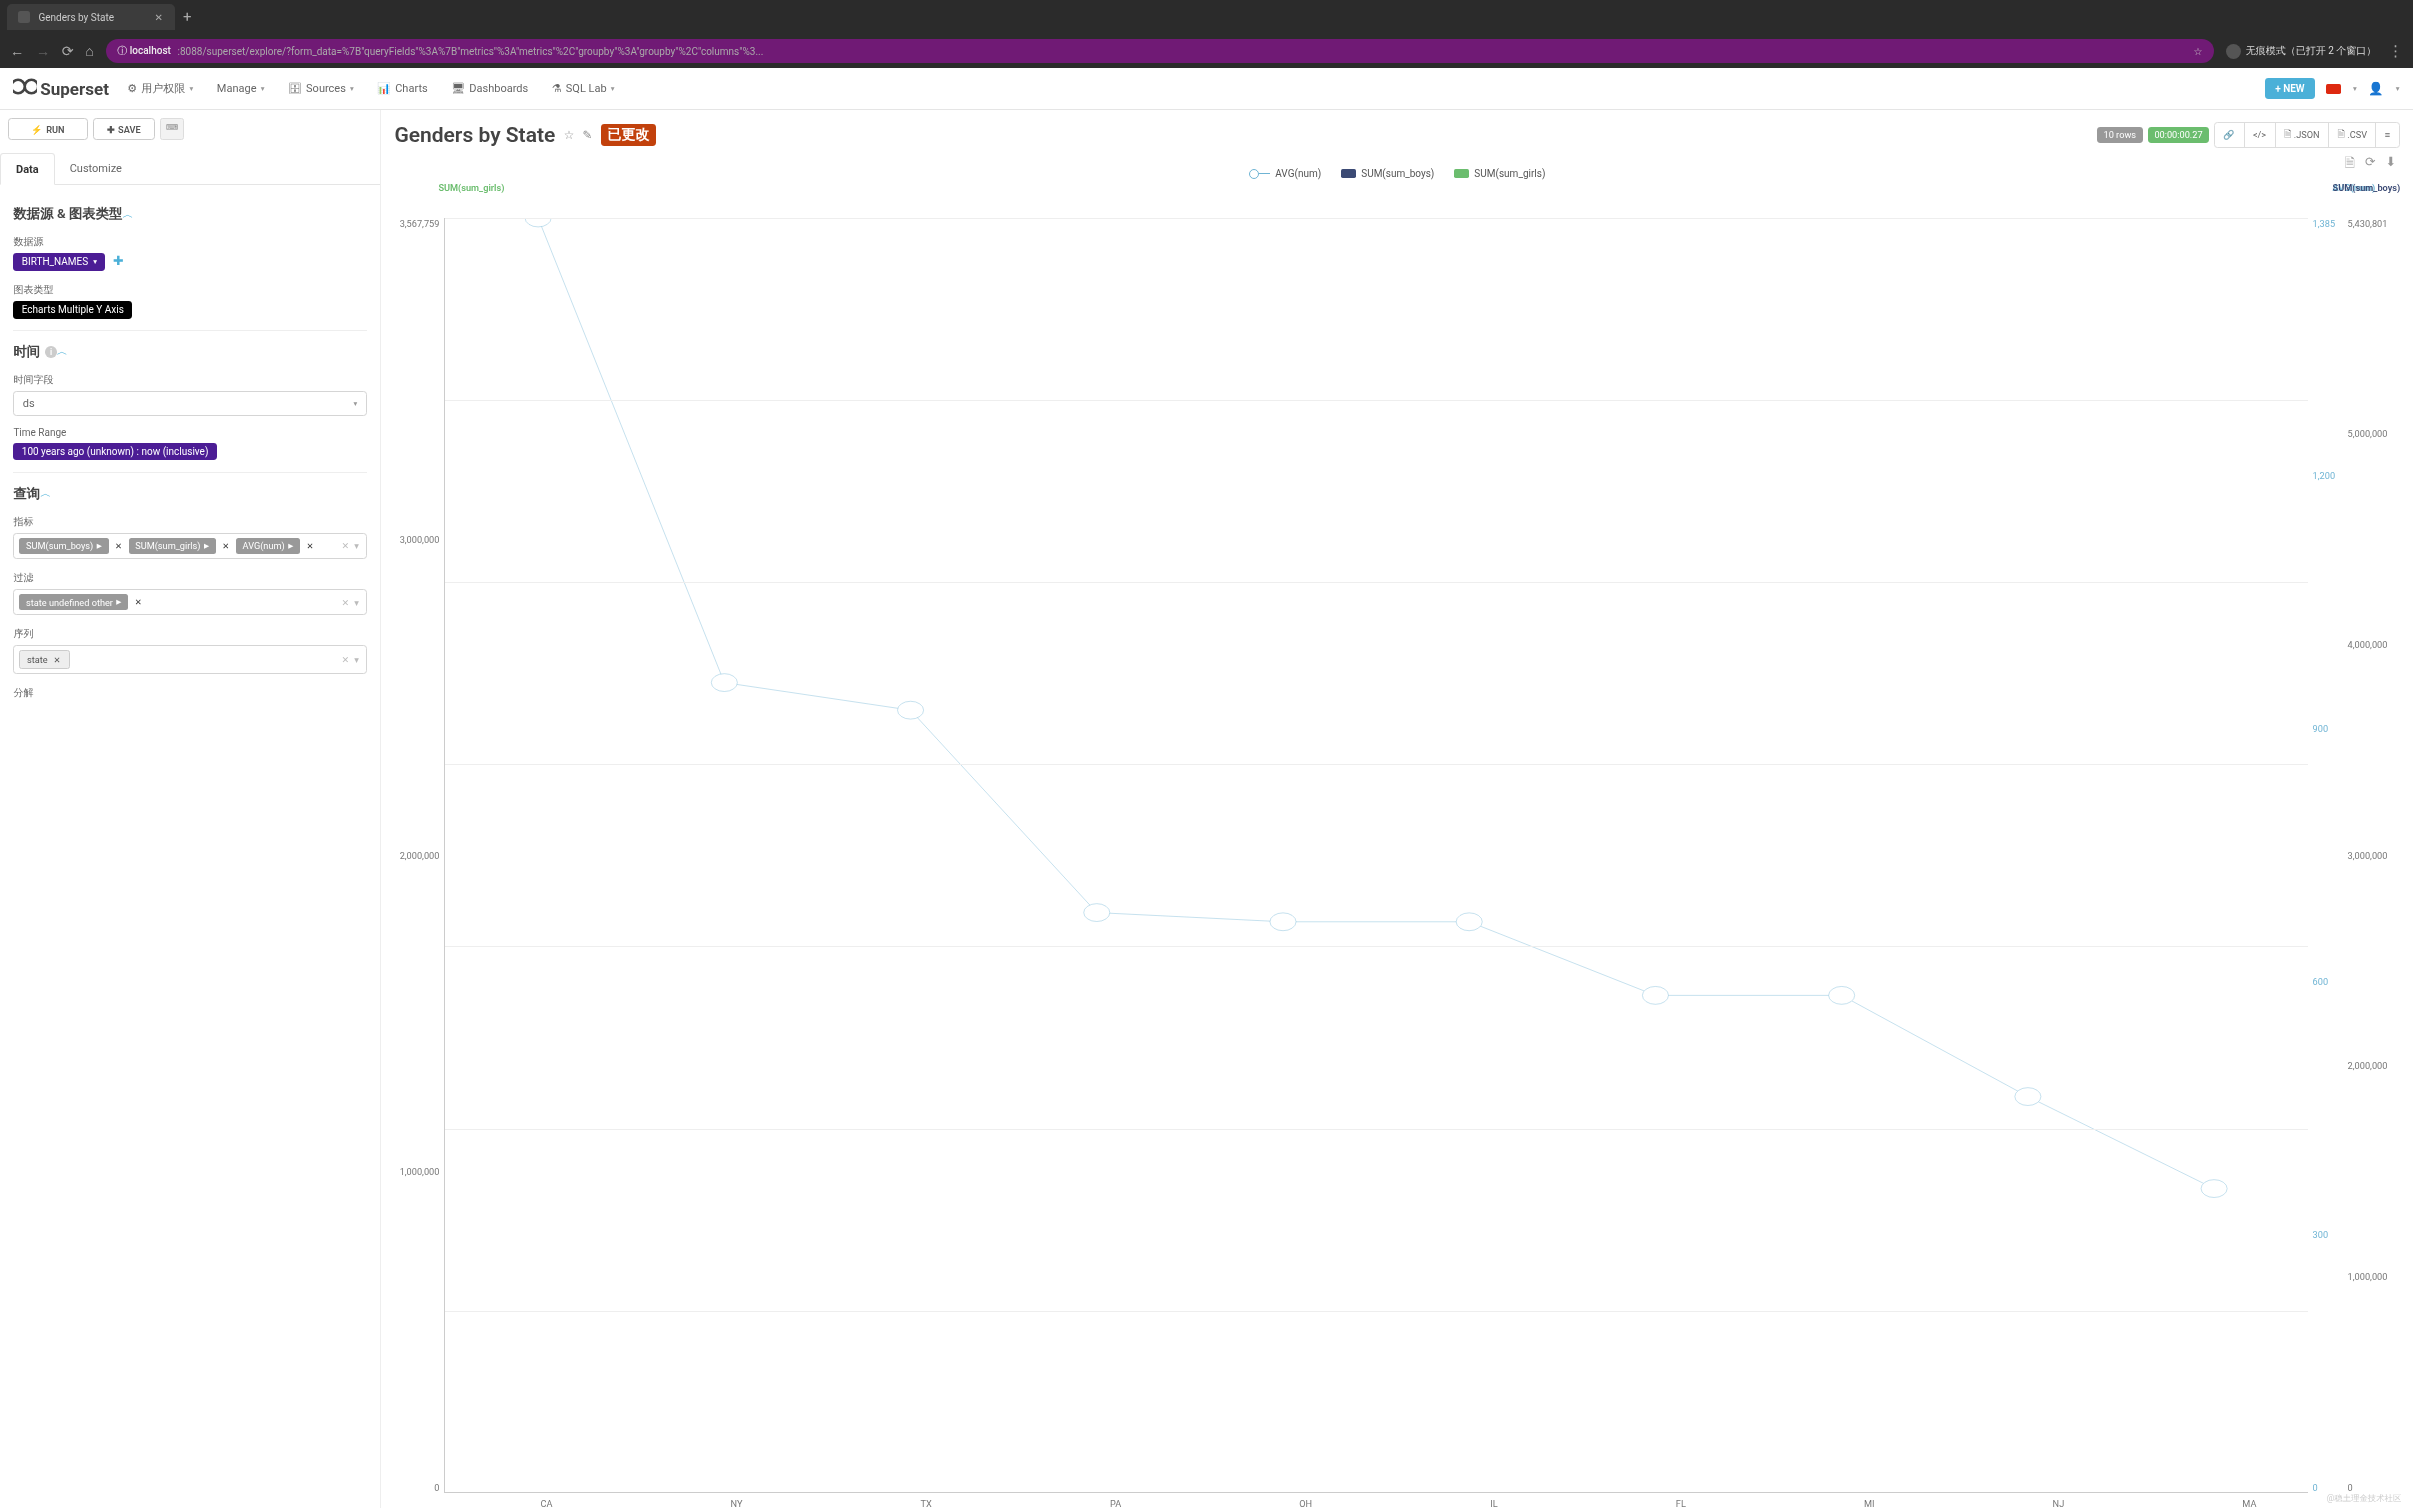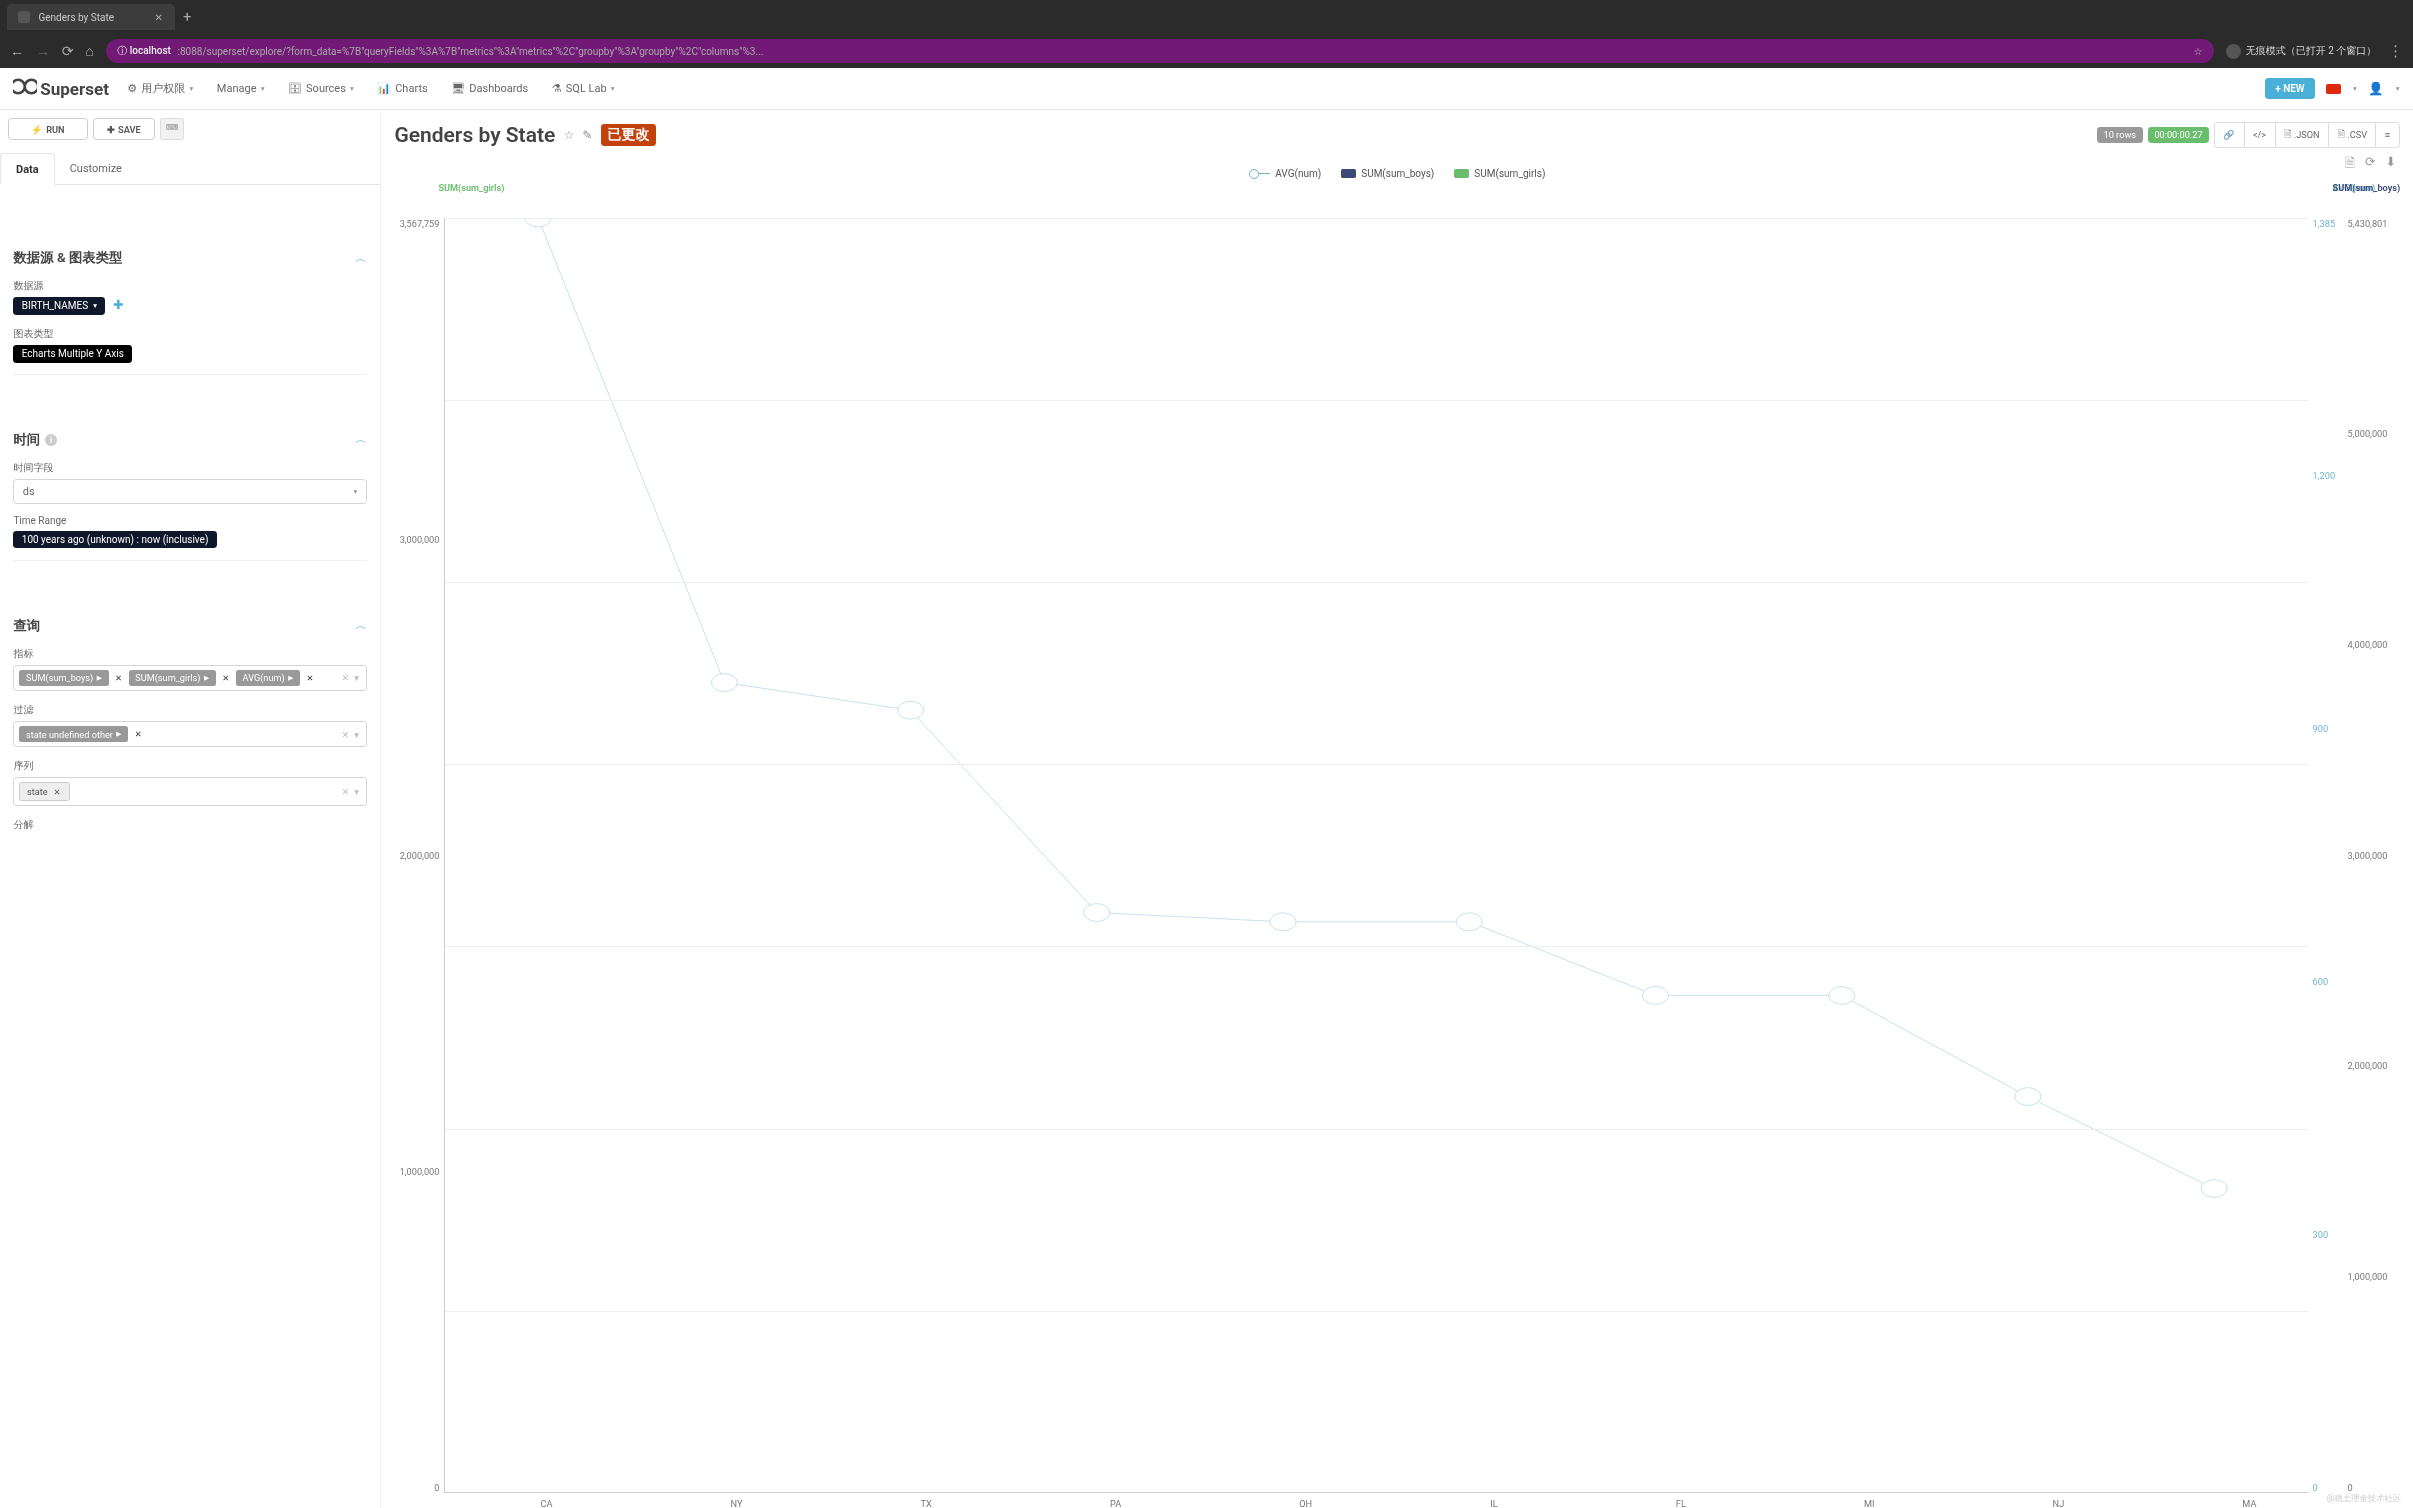--- a/index.html
+++ b/index.html
@@ -39,25 +39,25 @@
 .action-row { display: flex; gap: 5px; padding: 8.4px; }
 .btn-outline { border: 0.8px solid #ccc; background: #fff; padding: 4.2px 13.4px; border-radius: 3.4px; font-size: 9.2px; font-weight: 600; color: #555; cursor: pointer; display: flex; align-items: center; gap: 3.4px; }
 .btn-outline.run { padding: 4.2px 22px; }
 .kbd-icon { padding: 2.5px 5px; background: #f2f2f2; border: 0.8px solid #ddd; border-radius: 2.5px; font-size: 8.4px; color: #888; }
 .tabs { display: flex; border-bottom: 0.8px solid #e5e5e5; margin-top: 5px; }
 .tab { padding: 8.4px 15px; color: #666; cursor: pointer; }
 .tab.active { border: 0.8px solid #e5e5e5; border-bottom: 1.7px solid #fff; margin-bottom: -0.8px; font-weight: 700; color: #333; border-radius: 3.4px 3.4px 0 0; }
 .scroll-area { overflow-y: auto; flex: 1; padding: 8.4px 13.4px 25px; }
 .section { border-top: 0.8px solid #eee; padding: 11.7px 0; }
 .section:first-child { border-top: none; }
-.section-header { display: flex; justify-content: space-between; align-items: center; cursor: pointer; margin-top: 44px; }
+.section-header { display: flex; align-items: center; cursor: pointer; }
 .section-title { font-size: 13.4px; font-weight: 600; color: #444; display: flex; align-items: center; gap: 5px; }
 .chevron-up { color: #4bb0d8; font-size: 11px; }
 .field-label { font-size: 10px; color: #666; margin: 11.7px 0 4.2px; }
-.pill { background: #0f172a; color: #fff; padding: 3.4px 8.4px; border-radius: 3.4px; display: inline-flex; align-items: center; gap: 5px; font-size: 10px; }
+.pill { background: #4c1d95; color: #fff; padding: 3.4px 8.4px; border-radius: 3.4px; display: inline-flex; align-items: center; gap: 5px; font-size: 10px; }
 .pill-alt { background: #000000; }
 .pill-plus { color: #4bb0d8; font-size: 12.6px; cursor: pointer; margin-left: 5px; }
 .select-box { border: 0.8px solid #d5d5d5; border-radius: 3.4px; padding: 5px 8.4px; display: flex; align-items: center; justify-content: space-between; color: #666; font-size: 11px; cursor: pointer; }
 .multi-select { border: 0.8px solid #d5d5d5; border-radius: 3.4px; padding: 4.2px 5px; display: flex; flex-wrap: wrap; gap: 4.2px; align-items: center; position: relative; }
 .chip { background: #999; color: #fff; padding: 2.5px 6.7px; border-radius: 2.5px; font-size: 9.2px; display: inline-flex; align-items: center; gap: 3.4px; }
 .chip-close { display: inline-flex; align-items: center; justify-content: center; width: 11.7px; height: 11.7px; border-radius: 2.5px; cursor: pointer; font-size: 8.4px; }
 .chip-play { font-size: 6.7px; }
 .ms-controls { position: absolute; right: 6.7px; color: #bbb; display: flex; gap: 5px; font-size: 9.2px; }
 .info-icon { width: 11.7px; height: 11.7px; background: #ccc; border-radius: 50%; display: inline-flex; align-items: center; justify-content: center; font-size: 8.4px; color: #fff; }
 

